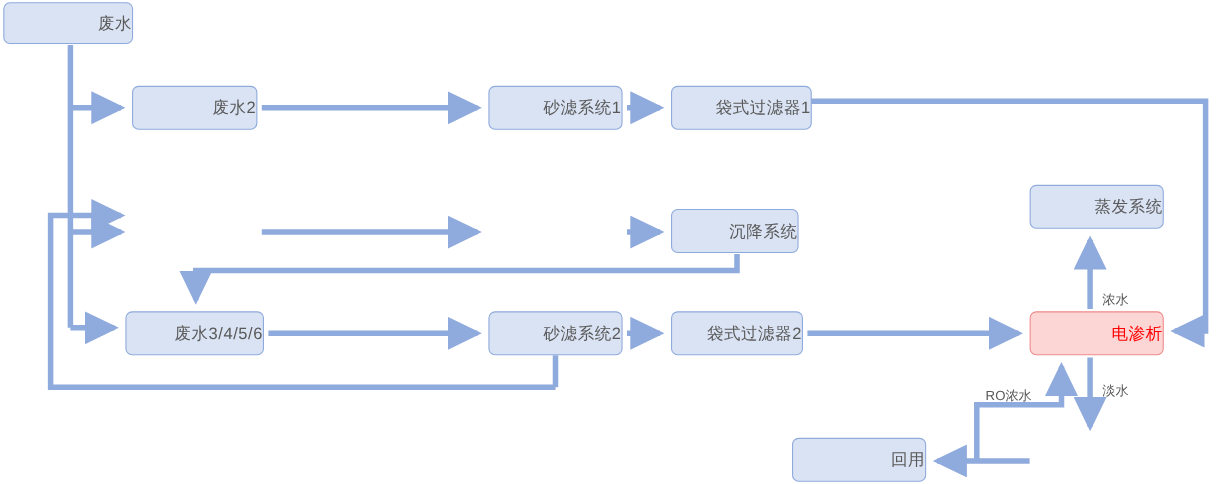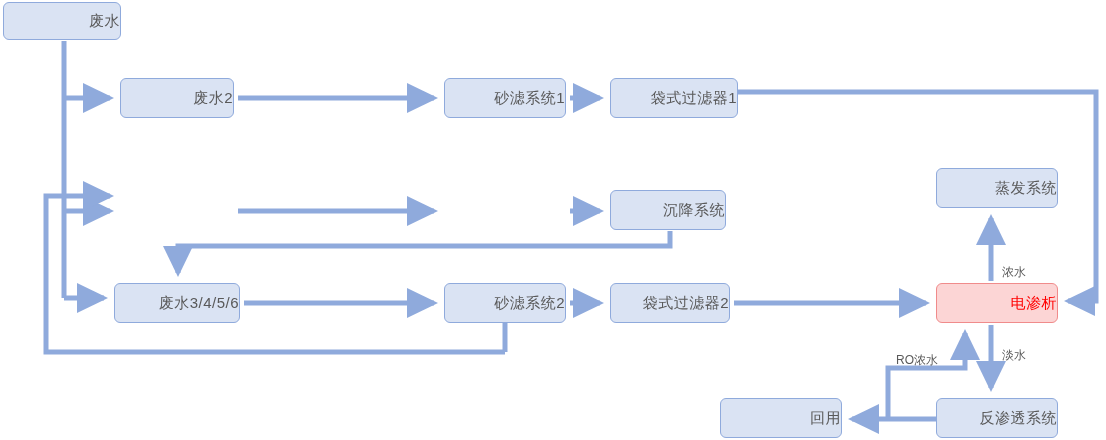--- a/index.html
+++ b/index.html
@@ -141,23 +141,20 @@
   </div>
 
   <div class="node" style="left:936px; top:168px; width:122px; height:40px;">
     <span>蒸发系统</span>
   </div>
 
   <div class="node accent" style="left:936px; top:283px; width:122px; height:40px;">
     <span>电渗析</span>
   </div>
 
-  <div class="node" style="left:936px; top:398px; width:122px; height:40px;">
-    <span>反渗透系统</span>
-  </div>
 
   <div class="node" style="left:720px; top:398px; width:122px; height:40px;">
     <span>回用</span>
   </div>
 
   <div class="edge-label" style="left:1002px; top:235px;margin-top:29px;">浓水</div>
   <div class="edge-label" style="left:1002px; top:347px;">淡水</div>
   <div class="edge-label" style="left:896px; top:352px;">RO浓水</div>
 
 </div>

